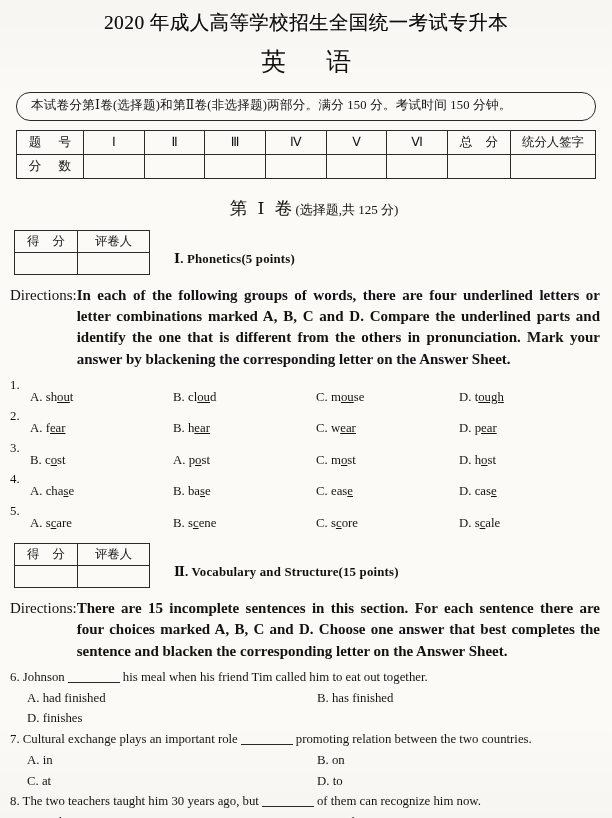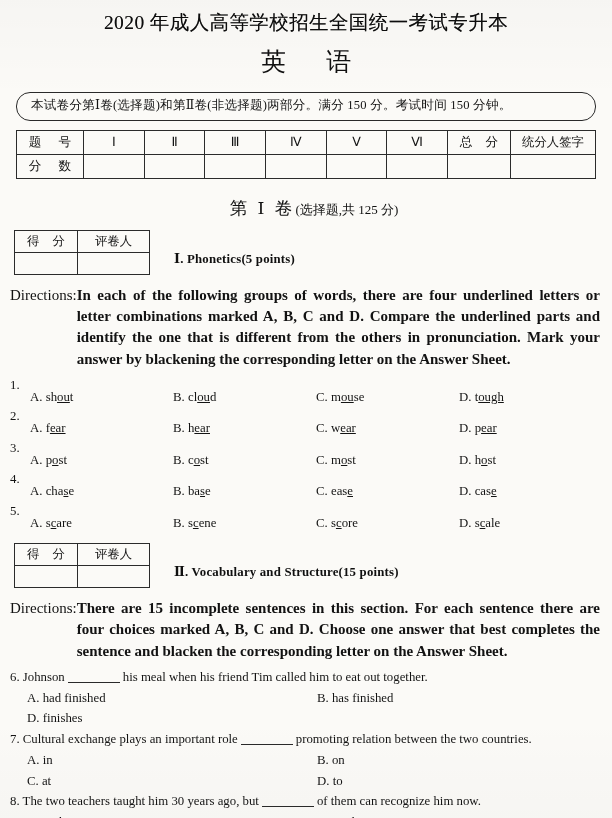--- a/index.html
+++ b/index.html
@@ -254,22 +254,22 @@
       </div>
       <div class="q-row">
         <span class="num">2.</span>
         <span class="opt"><span>A.</span> <span><span>f</span><u>ear</u><span></span></span></span>
         <span class="opt"><span>B.</span> <span><span>h</span><u>ear</u><span></span></span></span>
         <span class="opt"><span>C.</span> <span><span>w</span><u>ear</u><span></span></span></span>
         <span class="opt"><span>D.</span> <span><span>p</span><u>ear</u><span></span></span></span>
       </div>
       <div class="q-row">
         <span class="num">3.</span>
+        <span class="opt"><span>B.</span> <span><span>c</span><u>o</u><span>st</span></span></span>
         <span class="opt"><span>A.</span> <span><span>p</span><u>o</u><span>st</span></span></span>
-        <span class="opt"><span>B.</span> <span><span>c</span><u>o</u><span>st</span></span></span>
         <span class="opt"><span>C.</span> <span><span>m</span><u>o</u><span>st</span></span></span>
         <span class="opt"><span>D.</span> <span><span>h</span><u>o</u><span>st</span></span></span>
       </div>
       <div class="q-row">
         <span class="num">4.</span>
         <span class="opt"><span>A.</span> <span><span>cha</span><u>s</u><span>e</span></span></span>
         <span class="opt"><span>B.</span> <span><span>ba</span><u>s</u><span>e</span></span></span>
         <span class="opt"><span>C.</span> <span><span>eas</span><u>e</u><span></span></span></span>
         <span class="opt"><span>D.</span> <span><span>cas</span><u>e</u><span></span></span></span>
       </div>

